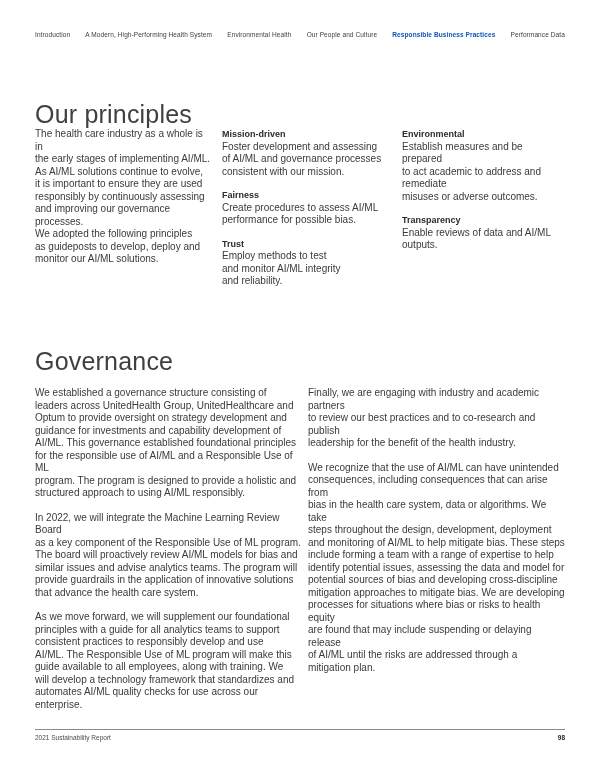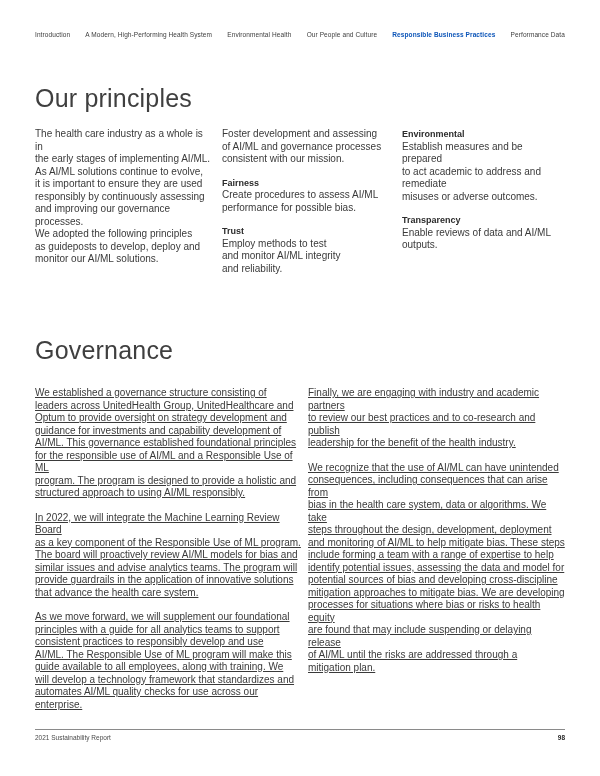--- a/index.html
+++ b/index.html
@@ -27,22 +27,22 @@
 
   
   .big-heading {
     position: absolute;
     left: 35px;
     font-size: 25px;
     font-weight: 300;
     color: #3f3f3f;
     letter-spacing: 0.2px;
   }
-  #principles-heading { top: 84px; }
-  #governance-heading { top: 336px; }
+  #principles-heading { top: 100px; }
+  #governance-heading { top: 347px; }
 
   
   #principles-grid {
     position: absolute;
     top: 128px; left: 35px; right: 35px;
     display: grid;
     grid-template-columns: 187px 180px 1fr;
   }
   .body-text {
     font-size: 10px;
@@ -58,21 +58,20 @@
     font-weight: bold;
     color: #2c2c2c;
   }
 
   
   #governance-grid {
     position: absolute;
     top: 387px; left: 35px; right: 35px;
     display: grid;
     grid-template-columns: 273px 1fr;
-    text-decoration: underline;
   }
   .gov-para { margin-bottom: 12px; max-width: 266px; }
 
   
   .footer {
     position: absolute;
     left: 35px; right: 35px; top: 729px;
     border-top: 1px solid #8a8a8a;
     padding-top: 4px;
     display: flex;
@@ -105,20 +104,21 @@
 it is important to ensure they are used
 responsibly by continuously assessing
 and improving our governance processes.
 We adopted the following principles
 as guideposts to develop, deploy and
 monitor our AI/ML solutions.</p>
   </div>
 
   <div>
     <div class="principle-block">
+      <div class="principle-title">Mission-driven</div>
       <p class="body-text">Foster development and assessing
 of AI/ML and governance processes
 consistent with our mission.</p>
     </div>
     <div class="principle-block">
       <div class="principle-title">Fairness</div>
       <p class="body-text">Create procedures to assess AI/ML
 performance for possible bias.</p>
     </div>
     <div class="principle-block">

